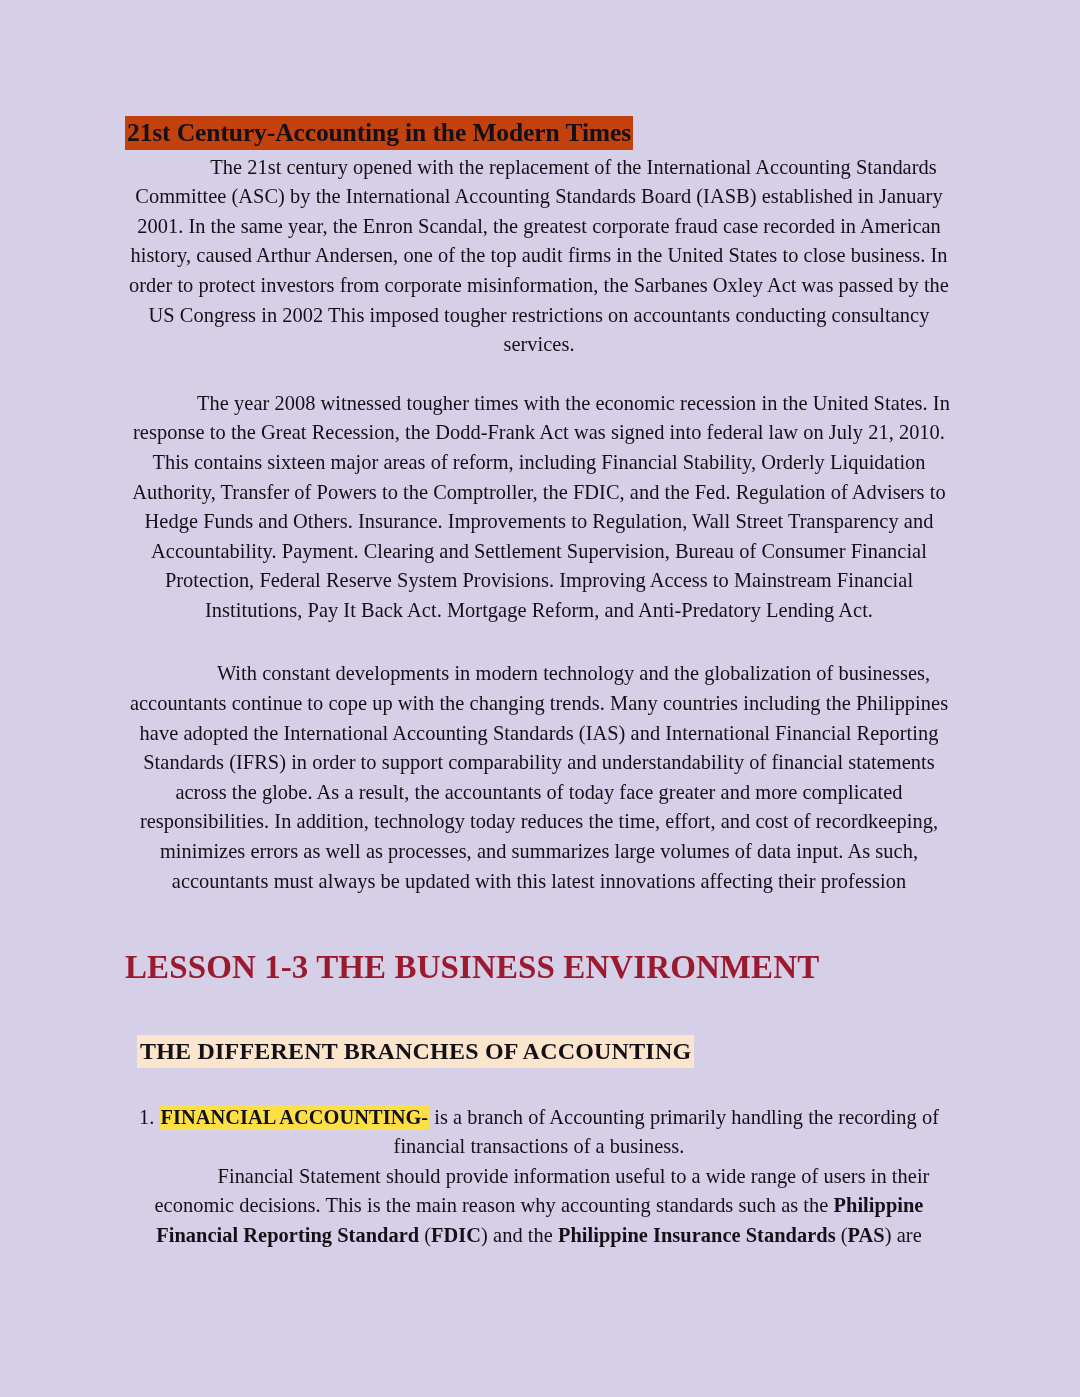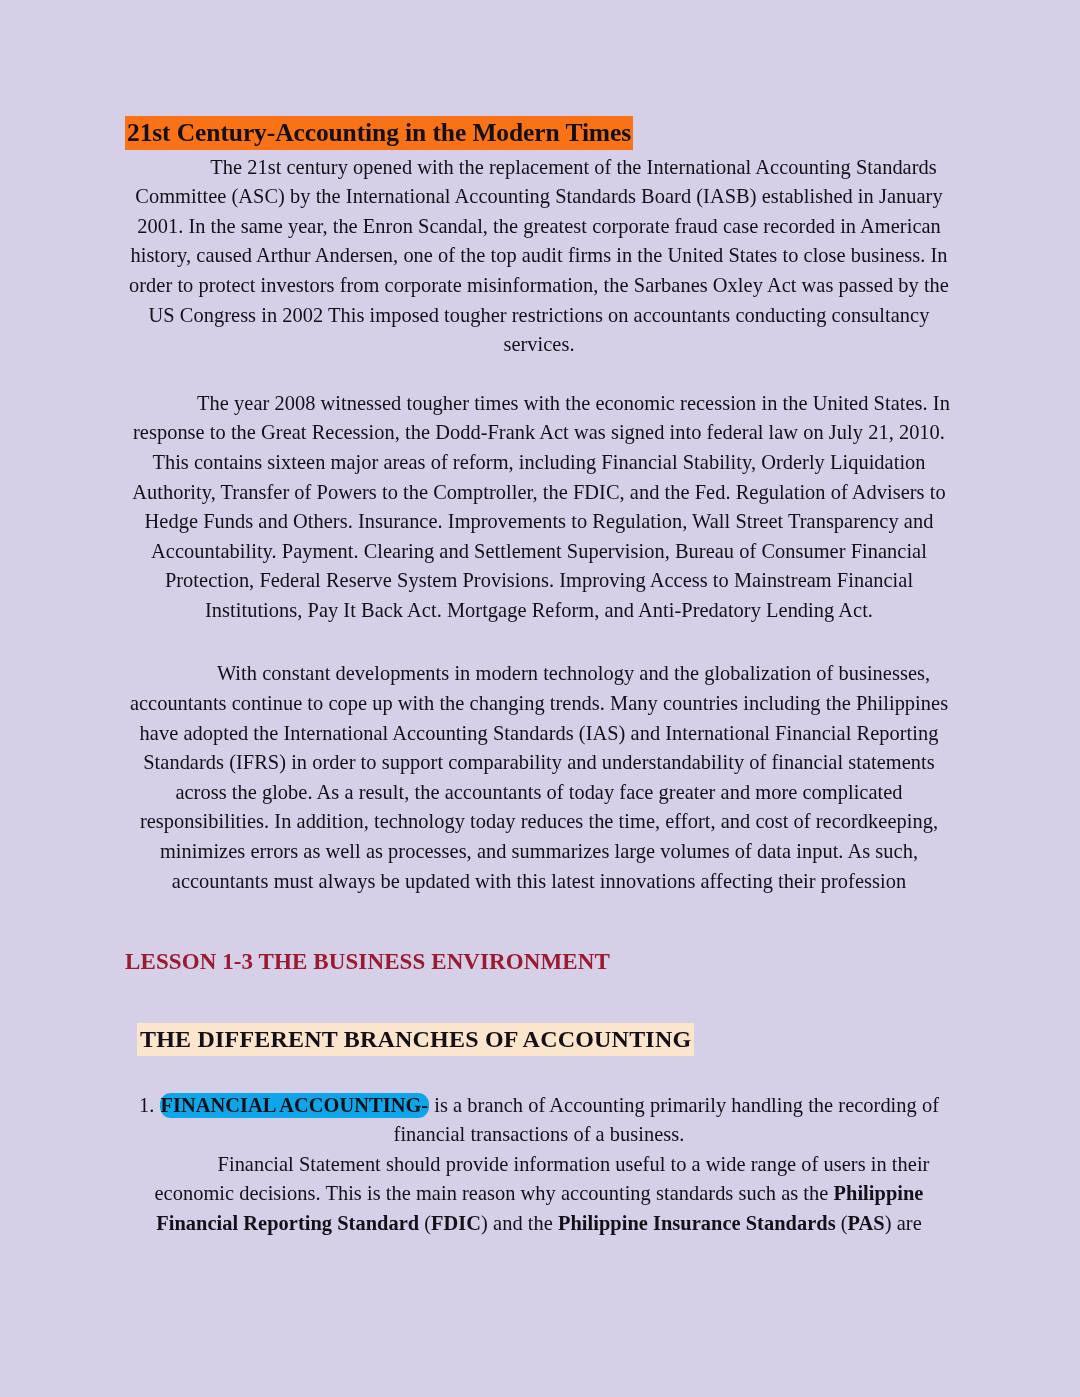--- a/index.html
+++ b/index.html
@@ -30,28 +30,28 @@
   
   .heading-highlight {
     display: block;
     font-size: 25.5px;
     font-weight: bold;
     line-height: 1.16;
     letter-spacing: -0.1px;
     margin: 0 0 5px 0;
   }
   .heading-highlight .hl {
-    background: #f97316;
+    background: #c2410c;
     padding: 2px 2px 3px 2px;
     box-decoration-break: clone;
     -webkit-box-decoration-break: clone;
   }
 
   .lesson-heading {
-    font-size: 23px;
+    font-size: 33px;
     font-weight: bold;
     color: #9b1b2e;
     letter-spacing: 0.1px;
     line-height: 1.2;
     margin: 0;
   }
 
   .branches-heading {
     font-size: 24px;
     font-weight: bold;
@@ -80,25 +80,24 @@
 
   .gap-sm { height: 29px; }
   .gap-md { height: 34px; }
   .gap-lesson-top { height: 52px; }
   .gap-lesson-bot { height: 37px; }
   .gap-branches-bot { height: 25px; }
 
   b, .bold { font-weight: bold; }
 
   .white-hl {
-    background: #0ea5e9;
+    background: #fde047;
     font-weight: bold;
     padding: 1px 1px 2px 1px;
     box-decoration-break: clone;
-    border-radius: 11px;
     -webkit-box-decoration-break: clone;
   }
 </style>
 </head>
 <body>
 
 <div class="page">
   <div class="doc-body">
 
     <h1 class="heading-highlight"><span class="hl">21st Century-Accounting in the Modern Times</span></h1>

